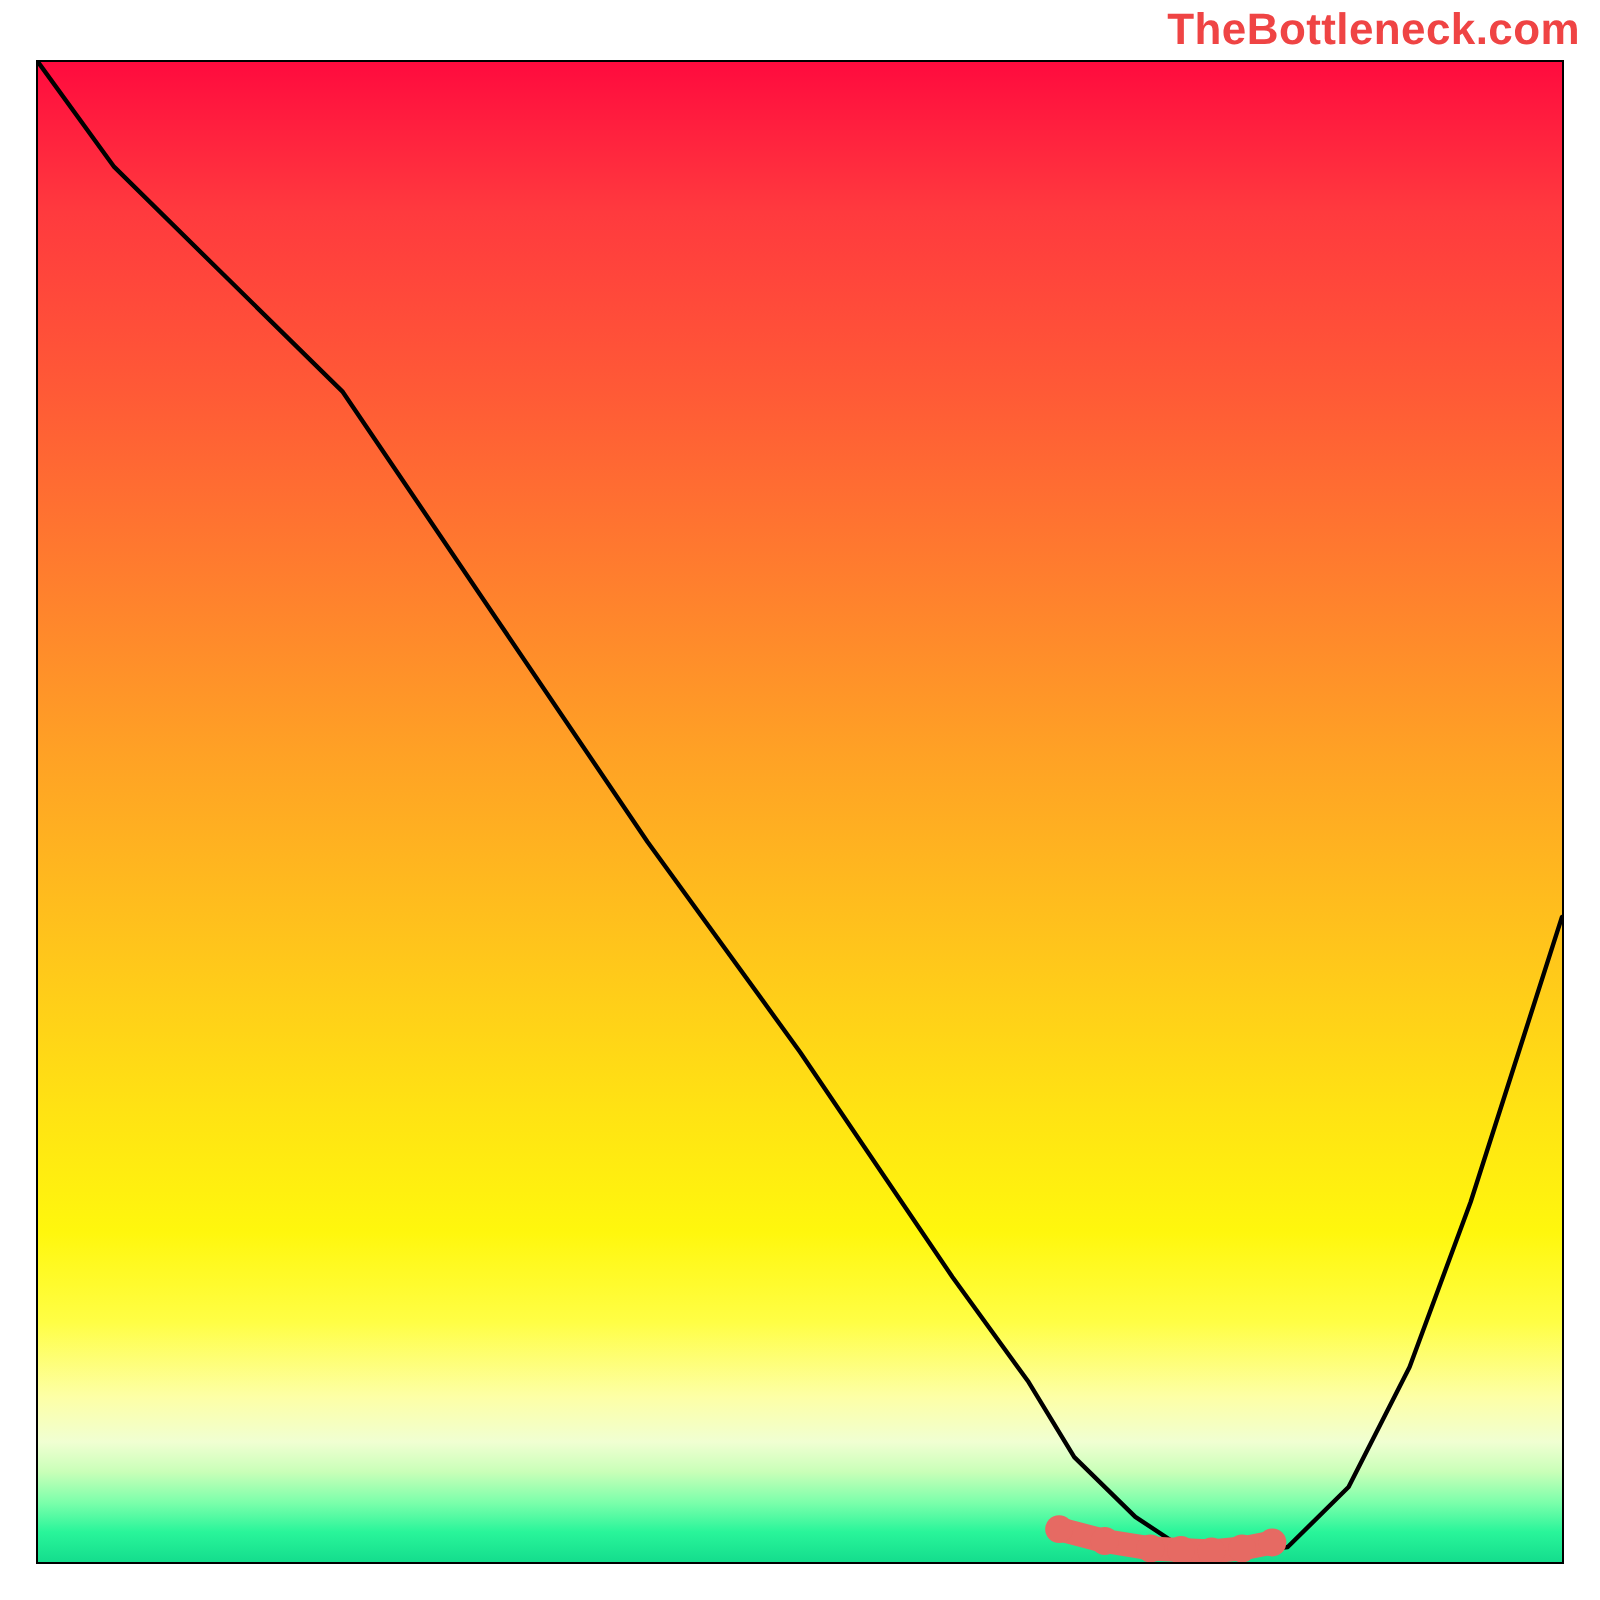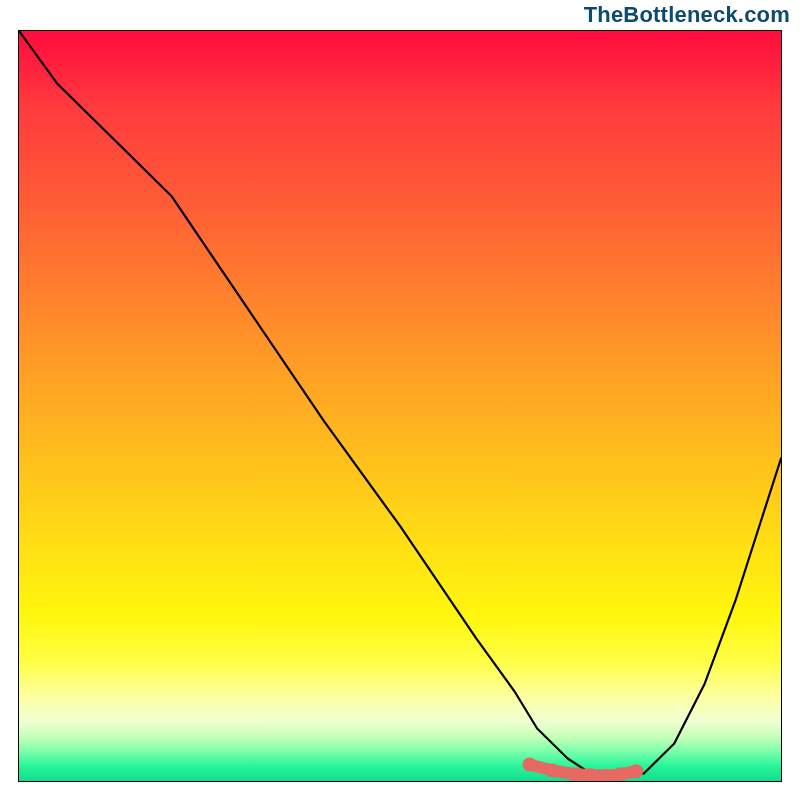--- a/index.html
+++ b/index.html
@@ -15,21 +15,21 @@
     position: relative;
     width: 800px;
     height: 800px;
   }
   .watermark {
     position: absolute;
     top: 2px;
     right: 10px;
     font-size: 22px;
     font-weight: 600;
-    color: #0c4a6e;
+    color: #ef4444;
     letter-spacing: 0.2px;
     user-select: none;
   }
   .plot {
     position: absolute;
     left: 18px;
     top: 30px;
     width: 764px;
     height: 752px;
     box-sizing: border-box;

